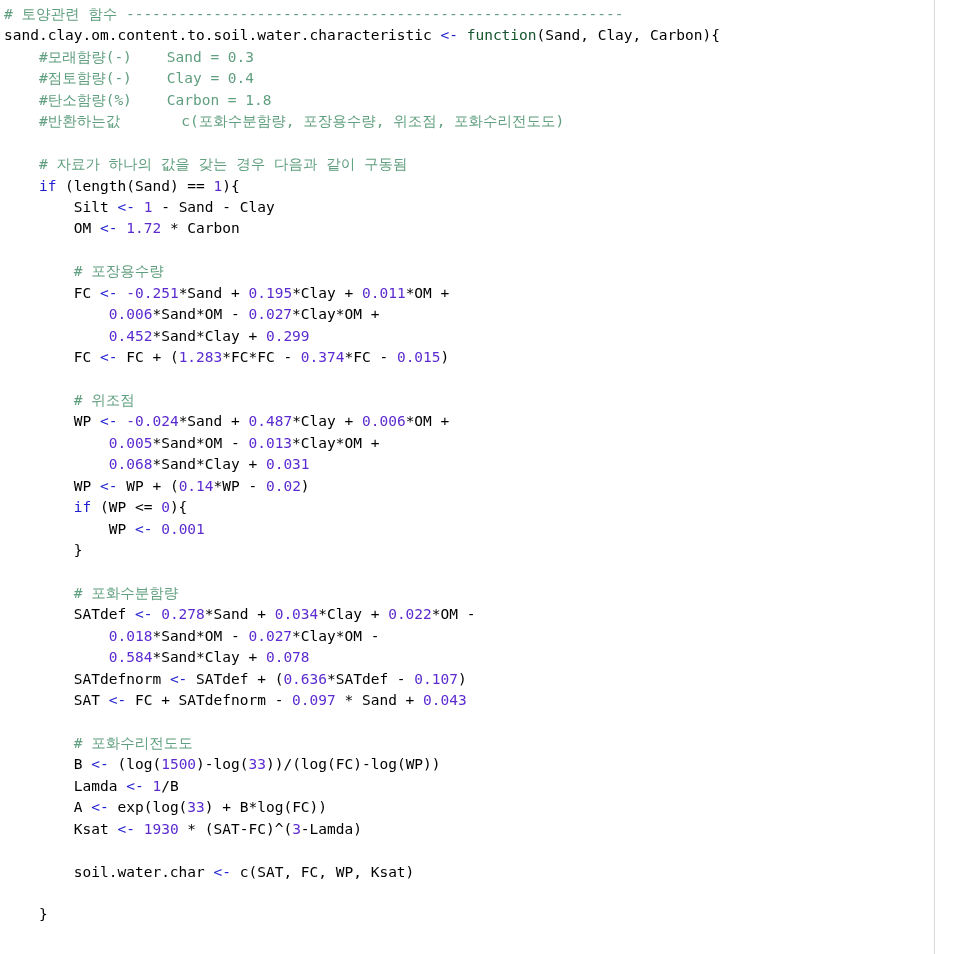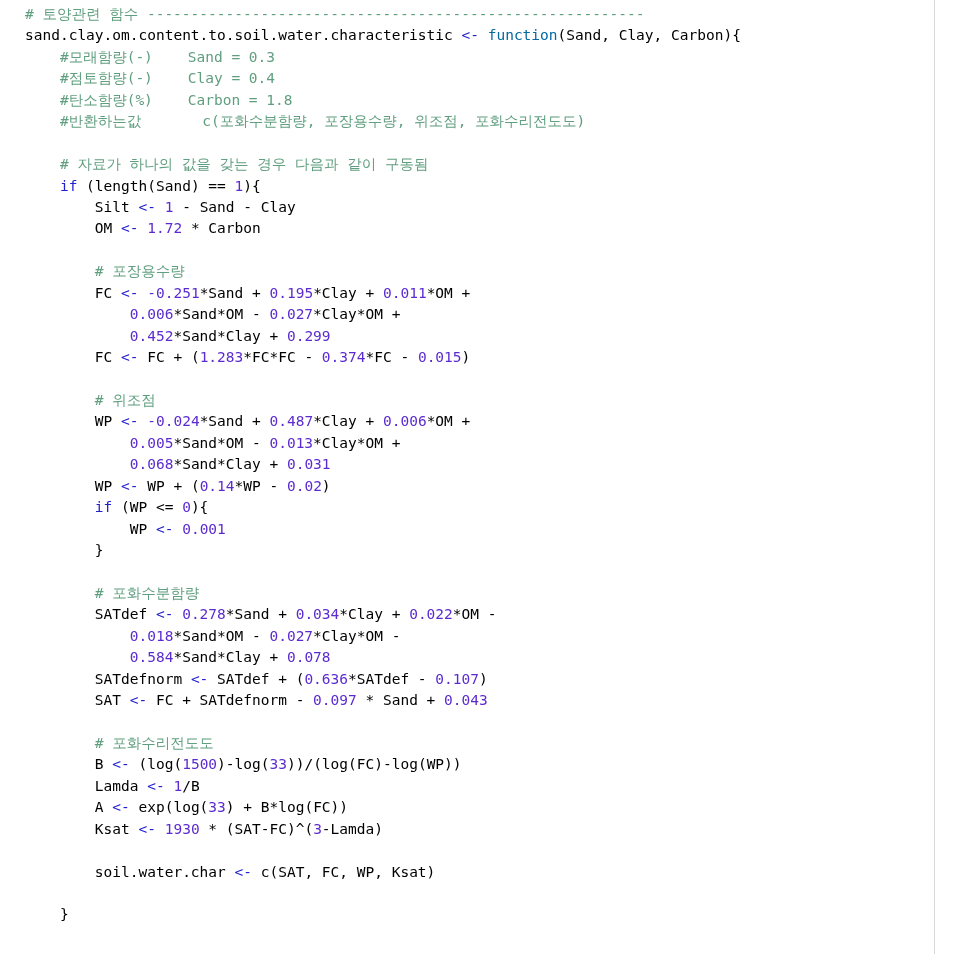--- a/index.html
+++ b/index.html
@@ -33,32 +33,31 @@
   }
   .code {
     position: relative;
     z-index: 2;
     font-family: "DejaVu Sans Mono", "Liberation Mono", monospace;
     font-size: 14.5px;
     line-height: 21.45px;
     letter-spacing: 0px;
     white-space: pre;
     color: #000000;
-    margin-left: 21px;
   }
   .line {
     height: 21.45px;
     white-space: pre;
   }
   
   .cm   { color: #5f9e7e; }            
   .kw   { color: #2020d0; }            
   .num  { color: #5b2bd0; }
   .pl   { color: #000000; }            
-  .fn   { color: #0369a1; }
+  .fn   { color: #14532d; }
 </style>
 </head>
 <body>
 
 <div id="editor">
   <div id="margin-guide"></div>
   <div class="code" id="code-body"><div class="line"><span class="cm"># 토양관련 함수 ---------------------------------------------------------</span></div><div class="line"><span class="pl">sand.clay.om.content.to.soil.water.characteristic </span><span class="kw">&lt;-</span><span class="pl"> </span><span class="fn">function</span><span class="pl">(Sand, Clay, Carbon){</span></div><div class="line"><span class="pl">    </span><span class="cm">#모래함량(-)    Sand = 0.3</span></div><div class="line"><span class="pl">    </span><span class="cm">#점토함량(-)    Clay = 0.4</span></div><div class="line"><span class="pl">    </span><span class="cm">#탄소함량(%)    Carbon = 1.8</span></div><div class="line"><span class="pl">    </span><span class="cm">#반환하는값       c(포화수분함량, 포장용수량, 위조점, 포화수리전도도)</span></div><div class="line">&nbsp;</div><div class="line"><span class="pl">    </span><span class="cm"># 자료가 하나의 값을 갖는 경우 다음과 같이 구동됨</span></div><div class="line"><span class="pl">    </span><span class="kw">if</span><span class="pl"> (</span><span class="pl">length(Sand) == </span><span class="num">1</span><span class="pl">){</span></div><div class="line"><span class="pl">        </span><span class="pl">Silt </span><span class="kw">&lt;-</span><span class="pl"> </span><span class="num">1</span><span class="pl"> - Sand - Clay</span></div><div class="line"><span class="pl">        </span><span class="pl">OM </span><span class="kw">&lt;-</span><span class="pl"> </span><span class="num">1.72</span><span class="pl"> * Carbon</span></div><div class="line">&nbsp;</div><div class="line"><span class="pl">        </span><span class="cm"># 포장용수량</span></div><div class="line"><span class="pl">        </span><span class="pl">FC </span><span class="kw">&lt;-</span><span class="pl"> </span><span class="num">-0.251</span><span class="pl">*Sand + </span><span class="num">0.195</span><span class="pl">*Clay + </span><span class="num">0.011</span><span class="pl">*OM +</span></div><div class="line"><span class="pl">            </span><span class="num">0.006</span><span class="pl">*Sand*OM - </span><span class="num">0.027</span><span class="pl">*Clay*OM +</span></div><div class="line"><span class="pl">            </span><span class="num">0.452</span><span class="pl">*Sand*Clay + </span><span class="num">0.299</span></div><div class="line"><span class="pl">        </span><span class="pl">FC </span><span class="kw">&lt;-</span><span class="pl"> FC + (</span><span class="num">1.283</span><span class="pl">*FC*FC - </span><span class="num">0.374</span><span class="pl">*FC - </span><span class="num">0.015</span><span class="pl">)</span></div><div class="line">&nbsp;</div><div class="line"><span class="pl">        </span><span class="cm"># 위조점</span></div><div class="line"><span class="pl">        </span><span class="pl">WP </span><span class="kw">&lt;-</span><span class="pl"> </span><span class="num">-0.024</span><span class="pl">*Sand + </span><span class="num">0.487</span><span class="pl">*Clay + </span><span class="num">0.006</span><span class="pl">*OM +</span></div><div class="line"><span class="pl">            </span><span class="num">0.005</span><span class="pl">*Sand*OM - </span><span class="num">0.013</span><span class="pl">*Clay*OM +</span></div><div class="line"><span class="pl">            </span><span class="num">0.068</span><span class="pl">*Sand*Clay + </span><span class="num">0.031</span></div><div class="line"><span class="pl">        </span><span class="pl">WP </span><span class="kw">&lt;-</span><span class="pl"> WP + (</span><span class="num">0.14</span><span class="pl">*WP - </span><span class="num">0.02</span><span class="pl">)</span></div><div class="line"><span class="pl">        </span><span class="kw">if</span><span class="pl"> (WP &lt;= </span><span class="num">0</span><span class="pl">){</span></div><div class="line"><span class="pl">            </span><span class="pl">WP </span><span class="kw">&lt;-</span><span class="pl"> </span><span class="num">0.001</span></div><div class="line"><span class="pl">        </span><span class="pl">}</span></div><div class="line">&nbsp;</div><div class="line"><span class="pl">        </span><span class="cm"># 포화수분함량</span></div><div class="line"><span class="pl">        </span><span class="pl">SATdef </span><span class="kw">&lt;-</span><span class="pl"> </span><span class="num">0.278</span><span class="pl">*Sand + </span><span class="num">0.034</span><span class="pl">*Clay + </span><span class="num">0.022</span><span class="pl">*OM -</span></div><div class="line"><span class="pl">            </span><span class="num">0.018</span><span class="pl">*Sand*OM - </span><span class="num">0.027</span><span class="pl">*Clay*OM -</span></div><div class="line"><span class="pl">            </span><span class="num">0.584</span><span class="pl">*Sand*Clay + </span><span class="num">0.078</span></div><div class="line"><span class="pl">        </span><span class="pl">SATdefnorm </span><span class="kw">&lt;-</span><span class="pl"> SATdef + (</span><span class="num">0.636</span><span class="pl">*SATdef - </span><span class="num">0.107</span><span class="pl">)</span></div><div class="line"><span class="pl">        </span><span class="pl">SAT </span><span class="kw">&lt;-</span><span class="pl"> FC + SATdefnorm - </span><span class="num">0.097</span><span class="pl"> * Sand + </span><span class="num">0.043</span></div><div class="line">&nbsp;</div><div class="line"><span class="pl">        </span><span class="cm"># 포화수리전도도</span></div><div class="line"><span class="pl">        </span><span class="pl">B </span><span class="kw">&lt;-</span><span class="pl"> (log(</span><span class="num">1500</span><span class="pl">)-log(</span><span class="num">33</span><span class="pl">))/(log(FC)-log(WP))</span></div><div class="line"><span class="pl">        </span><span class="pl">Lamda </span><span class="kw">&lt;-</span><span class="pl"> </span><span class="num">1</span><span class="pl">/B</span></div><div class="line"><span class="pl">        </span><span class="pl">A </span><span class="kw">&lt;-</span><span class="pl"> exp(log(</span><span class="num">33</span><span class="pl">) + B*log(FC))</span></div><div class="line"><span class="pl">        </span><span class="pl">Ksat </span><span class="kw">&lt;-</span><span class="pl"> </span><span class="num">1930</span><span class="pl"> * (SAT-FC)^(</span><span class="num">3</span><span class="pl">-Lamda)</span></div><div class="line">&nbsp;</div><div class="line"><span class="pl">        </span><span class="pl">soil.water.char </span><span class="kw">&lt;-</span><span class="pl"> c(SAT, FC, WP, Ksat)</span></div><div class="line">&nbsp;</div><div class="line"><span class="pl">    </span><span class="pl">}</span></div></div>
 </div>
 
 </body></html>

